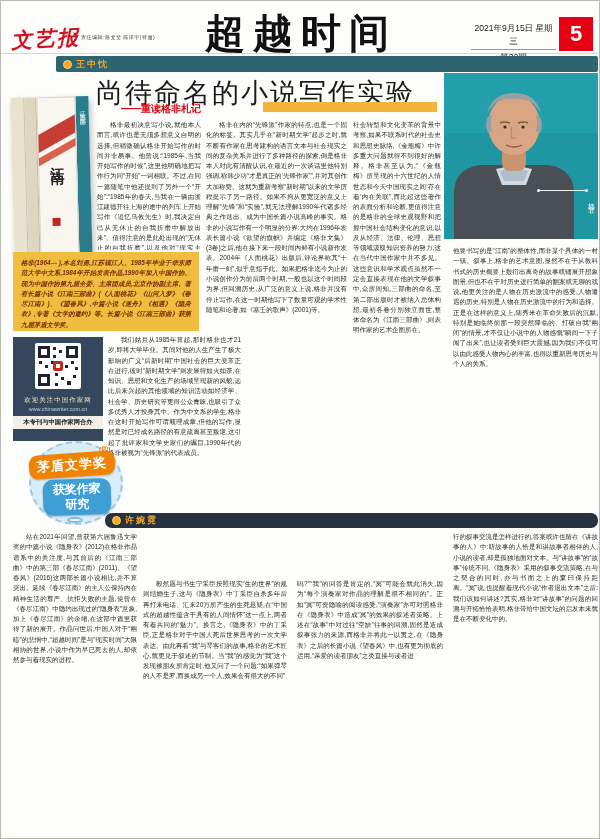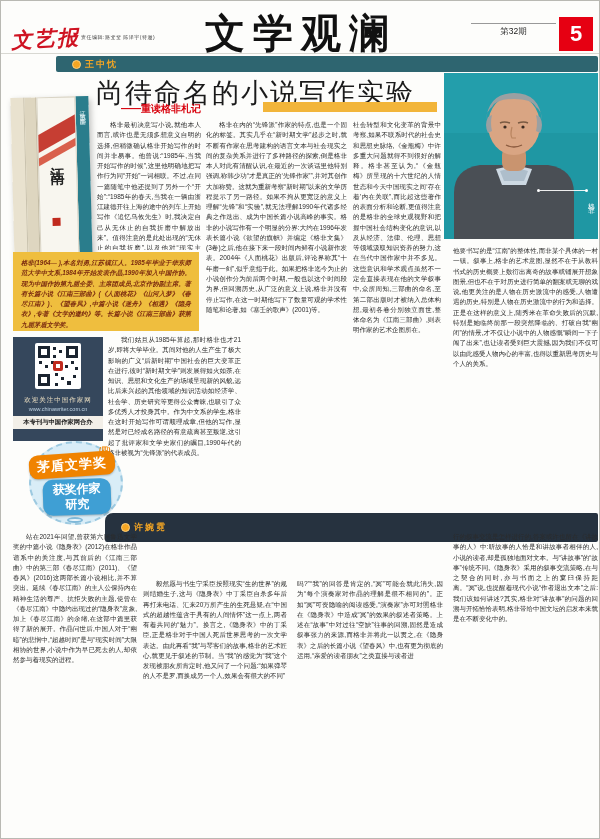--- a/index.html
+++ b/index.html
@@ -21,21 +21,21 @@
     font-size:40px; letter-spacing:8px; white-space:nowrap;
   }
   .date-block { font-size:8.5px; color:#222; text-align:center; line-height:1.5; }
   .page-num {
     width:34px; height:34px; background:#e60012; color:#fff; font-weight:bold;
     font-size:22px; display:flex; align-items:center; justify-content:center;
   }
   
   .band1 { background:#2e6570; border-radius:2px; }
   .band2 { background:#26323f; border-radius:8px 2px 2px 2px; }
-  .tag { display:flex; align-items:center; gap:4px; height:100%; padding-left:16px; }
+  .tag { display:flex; align-items:center; gap:4px; height:100%; padding-left:7px; }
   .tag .dot { width:9px; height:9px; border-radius:50%; background:#f5a623;
               border:1px solid #ffd27f; }
   .tag .name { color:#f5a623; font-weight:bold; font-size:9px; letter-spacing:2px; }
   
   .h1 { font-weight:400; color:#1a1a1a; letter-spacing:2px; text-align:left; }
   .sub { color:#d8000c; font-weight:bold; }
   .accent-bar { background:#f2b53a; }
   
   .body-col {
     font-size:6.5px; line-height:1.58; color:#2b2b2b; text-align:justify;
@@ -88,22 +88,23 @@
        background:#eaf5fb; }
 </style>
 </head>
 <body>
 
 <div id="page">
 
   <div class="abs" style="left:0;top:0;width:600px;height:53px;border-bottom:1px solid #d8d8d2;">
     <div class="abs masthead" style="left:10px;top:24px;">文艺报</div>
     <div class="abs editors" style="left:80px;top:33px;">责任编辑:路斐斐  陈泽宇(特邀)</div>
-    <div class="abs section-title" style="left:50%;top:5px;transform:translateX(-50%);">文学观澜</div>
+    <div class="abs section-title" style="left:50%;top:5px;transform:translateX(-50%);">超越时间</div>
     <div class="abs date-block" style="left:470px;top:21px;width:85px;">
+      <div>2021年9月15日  星期三</div>
       <div style="border-top:1px solid #999;margin-top:1px;padding-top:1px;">第32期</div>
     </div>
     <div class="abs page-num" style="left:558px;top:16px;">5</div>
   </div>
 
   <div class="abs band1" style="left:55px;top:55px;width:542px;height:16px;">
     <div class="tag">
       <span class="dot"></span>
       <span class="name">王中忱</span>
     </div>
@@ -197,21 +198,21 @@
     <div class="abs badge-circle" style="left:18px;top:2px;width:94px;height:84px;"></div>
     <div class="abs badge-no" style="left:88px;top:6px;">(四)</div>
     <div class="abs bubble-orange" style="left:18px;top:14px;">茅盾文学奖</div>
     <div class="abs bubble-blue" style="left:32px;top:40px;">
       <div>获奖作家</div>
       <div>研究</div>
     </div>
     <div class="abs badge-tail" style="left:56px;top:78px;"></div>
   </div>
 
-  <div class="abs band2" style="left:104px;top:512px;width:493px;height:29px;">
+  <div class="abs band2" style="left:104px;top:512px;width:493px;height:15px;border-radius:7px;">
     <div class="tag">
       <span class="dot"></span>
       <span class="name">许婉霓</span>
     </div>
   </div>
 
 
   <div class="abs body-col" style="left:12px;top:531px;width:124px;height:298px;">站在2021年回望,曾获第六届鲁迅文学奖的中篇小说《隐身衣》(2012)在格非作品谱系中的关注度,与其前后的《江南三部曲》中的第三部《春尽江南》(2011)、《望春风》(2016)这两部长篇小说相比,并不算突出。延续《春尽江南》的主人公保持内在精神生活的尊严、抗拒失败的主题,使曾在《春尽江南》中隐约出现过的“隐身衣”意象,加上《春尽江南》的余绪,在这部中篇里获得了新的展开。作品问世后,中国人对于“幽暗”的悲悯中,“超越时间”是与“现实时间”大限相协的世界,小说中作为早已死去的人,却依然参与着现实的进程。</div>
   <div class="abs body-col" style="left:142px;top:578px;width:144px;height:251px;">毅然愿与书生宁采臣按照现实“生的世界”的规则结婚生子,这与《隐身衣》中丁采臣自杀多年后再打来电话、汇来20万所产生的生死悬疑,在“中国式的超越性蕴含于具有的人间情怀”这一点上,两者有着共同的“魅力”。换言之,《隐身衣》中的丁采臣,正是格非对于中国人死后世界思考的一次文学表达。由此再看“我”与琴客们的故事,格非的艺术匠心,就更见于叙述的节制。当“我”的感觉为“我”这个发现被朋友所肯定时,他又问了一个问题:“如果弹琴的人不是罗,而换成另一个人,效果会有很大的不同”</div>
   <div class="abs body-col" style="left:296px;top:578px;width:146px;height:251px;text-indent:0;">吗?”“我”的回答是肯定的,“冥”可能会就此消失,因为“每个演奏家对作品的理解是很不相同的”。正如“冥”可资隐喻的阅读感受,“演奏家”亦可对照格非在《隐身衣》中造成“冥”的效果的叙述者策略。上述在“故事”中对过往“空缺”往事的回溯,固然是造成叙事张力的来源,而格非并将此一以贯之,在《隐身衣》之后的长篇小说《望春风》中,也有更为彻底的运用,“亲爱的读者朋友”之类直接与读者进</div>

